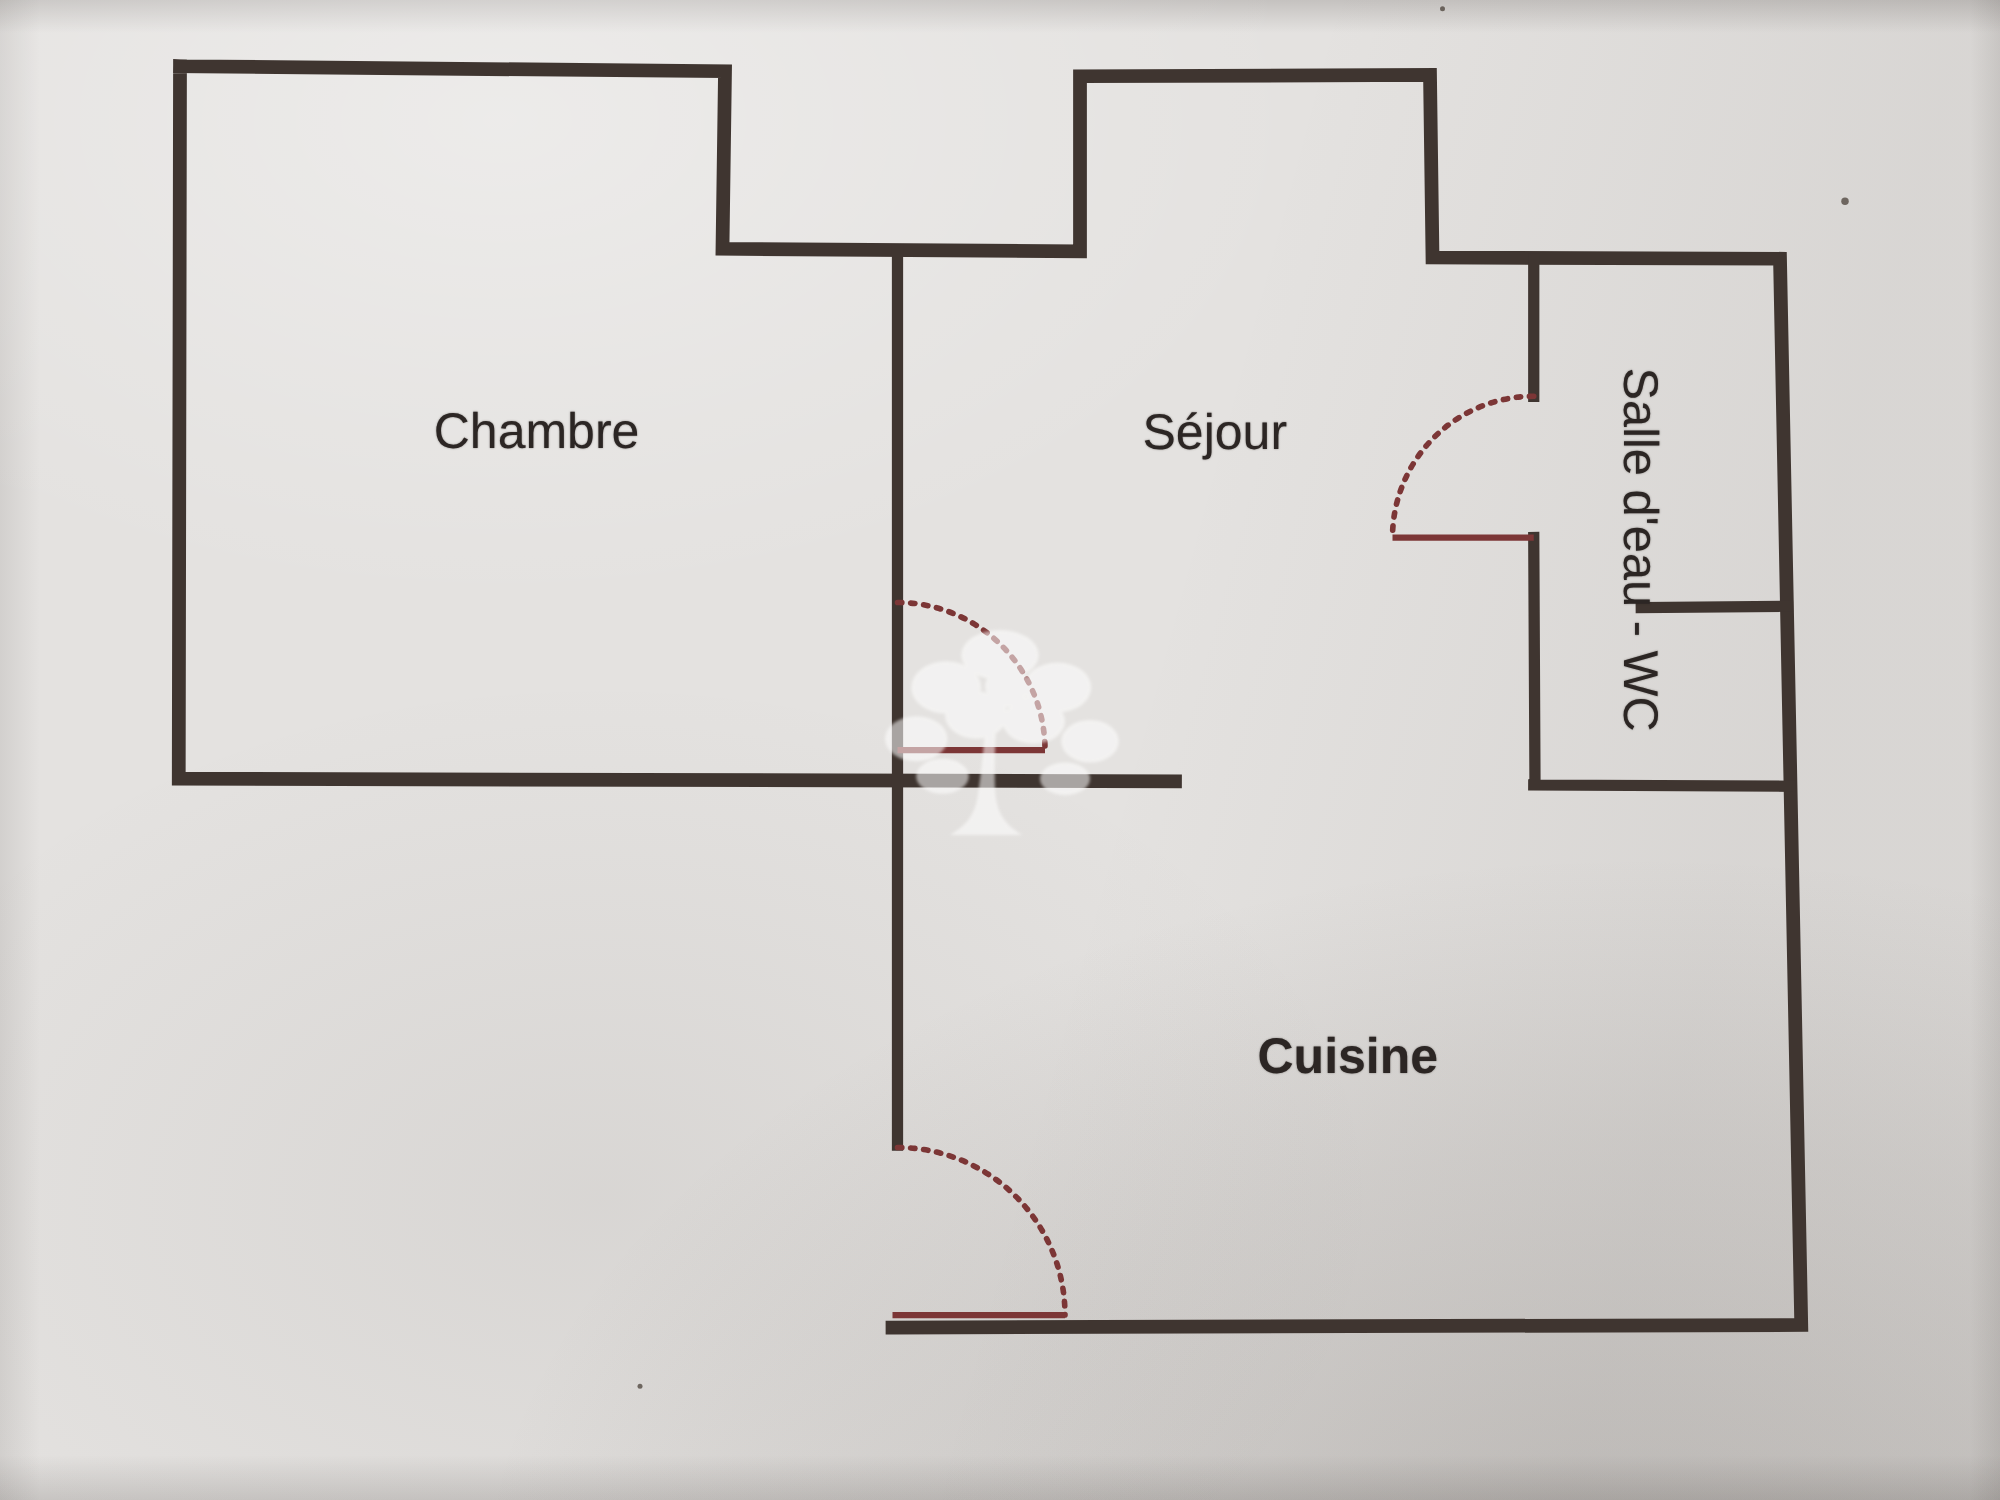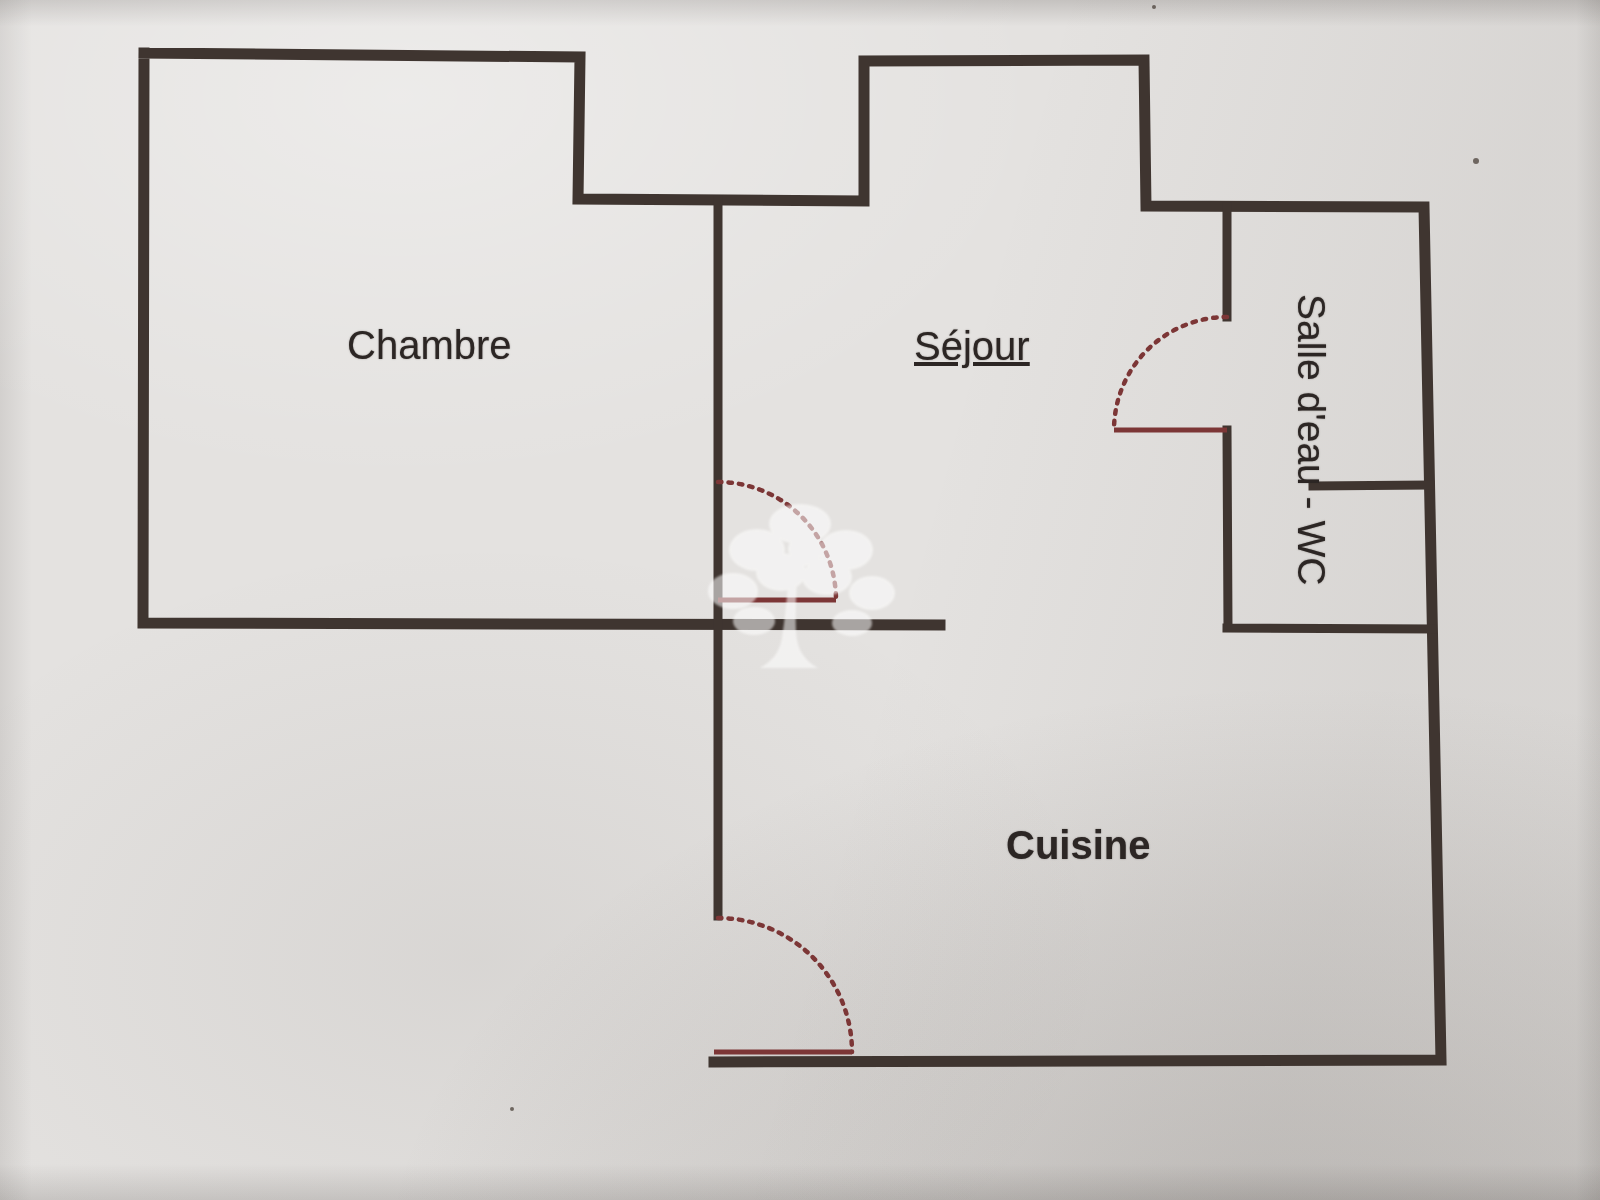--- a/index.html
+++ b/index.html
@@ -99,18 +99,18 @@
                C 804,660 797,650 796,632
                C 795,602 797,572 801,545
                Z"></path>
       <path d="M 790,565 C 775,560 762,557 748,556 L 750,548 C 765,552 778,556 791,558 Z"></path>
       <path d="M 797,568 C 812,564 828,562 844,562 L 843,554 C 827,556 811,560 796,560 Z"></path>
     </g>
   </svg>
 
   <div class="label" style="left:347px; top:325px;text-align:right;">Chambre</div>
 
-  <div class="label" style="left:914px; top:326px;text-decoration:underline;">Séjour</div>
+  <div class="label" style="left:914px; top:326px;">Séjour</div>
 
   <div class="label vertical" style="left:1292px; top:294px;">Salle d'eau - WC</div>
 
   <div class="label" style="left:1006px; top:825px;font-weight:bold;">Cuisine</div>
 </div>
 
 </body></html>

